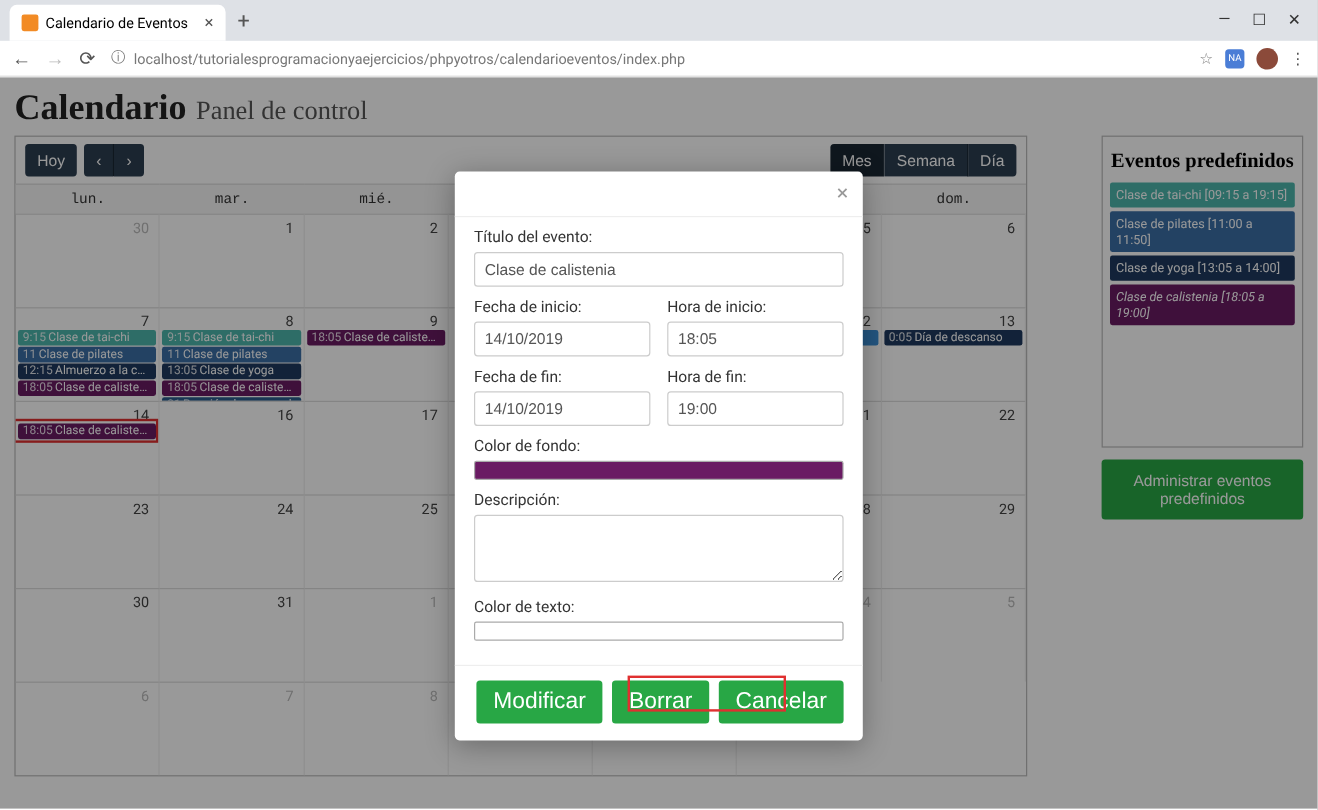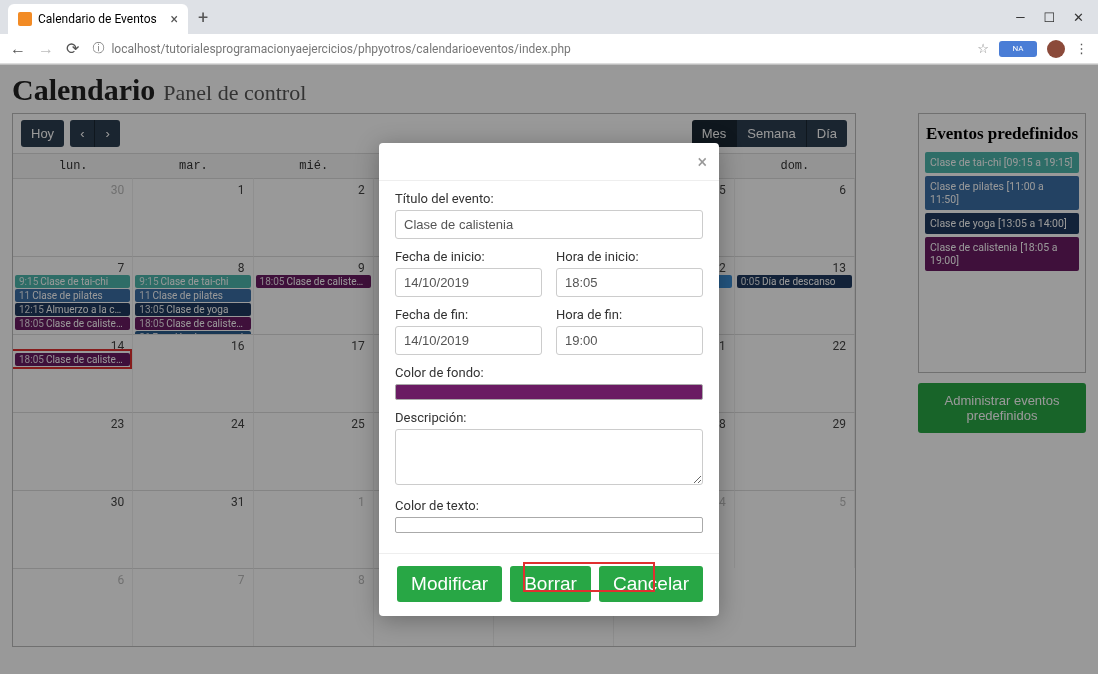--- a/index.html
+++ b/index.html
@@ -13,21 +13,21 @@
 .tab .close { margin-left: auto; font-size: 14px; color: #555; cursor: pointer; }
 .new-tab { font-size: 18px; color: #555; padding: 0 10px; cursor: pointer; }
 .win-controls { margin-left: auto; display: flex; gap: 18px; padding-right: 14px; color: #333; font-size: 13px; }
 .toolbar { background: #fff; height: 30px; display: flex; align-items: center; padding: 0 10px; gap: 12px; border-bottom: 1px solid #ddd; }
 .toolbar .navbtn { color: #555; font-size: 16px; cursor: pointer; }
 .toolbar .navbtn.disabled { color: #bbb; }
 .url-bar { flex: 1; display: flex; align-items: center; gap: 6px; font-size: 12px; color: #777; }
 .url-bar .secure { width: 14px; text-align: center; }
 .toolbar .right-icons { display: flex; gap: 10px; align-items: center; }
 .avatar { width: 18px; height: 18px; border-radius: 50%; background: #8b4a3a; }
-.ext-badge { width: 38px; height: 16px; background: #4a7dd6; border-radius: 3px; color:#fff; font-size:8px; display:flex; align-items:center; justify-content:center; }
+.ext-badge { width: 16px; height: 16px; background: #4a7dd6; border-radius: 3px; color:#fff; font-size:8px; display:flex; align-items:center; justify-content:center; }
 
 
 .page { position: relative; height: calc(675px - 66px); overflow: hidden; }
 .page-inner { padding: 4px 12px; }
 .page-title { font-family: Georgia, serif; display: flex; align-items: baseline; gap: 8px; margin: 4px 0 6px 0; }
 .page-title .h1 { font-size: 30px; font-weight: bold; color: #222; }
 .page-title .sub { font-size: 22px; color: #555; }
 .layout { display: flex; gap: 14px; }
 .cal-wrap { flex: 1; border: 1px solid #bbb; position: relative; }
 .cal-toolbar { display: flex; align-items: center; padding: 6px 8px; }
@@ -272,21 +272,21 @@
             </div>
           </div>
       </div>
       <div class="side">
         <div class="side-panel" style="min-height:260px">
           <h3>Eventos predefinidos</h3>
           <div id="presets">
               <div class="preset" style="background: rgb(77, 182, 172);">Clase de tai-chi [09:15 a 19:15]</div>
               <div class="preset" style="background: rgb(59, 110, 165);">Clase de pilates [11:00 a 11:50]</div>
               <div class="preset" style="background: rgb(31, 58, 95);">Clase de yoga [13:05 a 14:00]</div>
-              <div class="preset" style="background: rgb(106, 27, 99);">Clase de calistenia [18:05 a 19:00]</div>
+              <div class="preset" style="background: rgb(106, 27, 99); font-style: italic;">Clase de calistenia [18:05 a 19:00]</div>
             </div>
         </div>
         <button class="btn-success-big">Administrar eventos predefinidos</button>
       </div>
     </div>
   </div>
 
   <div class="overlay"></div>
   <div class="modal">
     <div class="modal-head">

